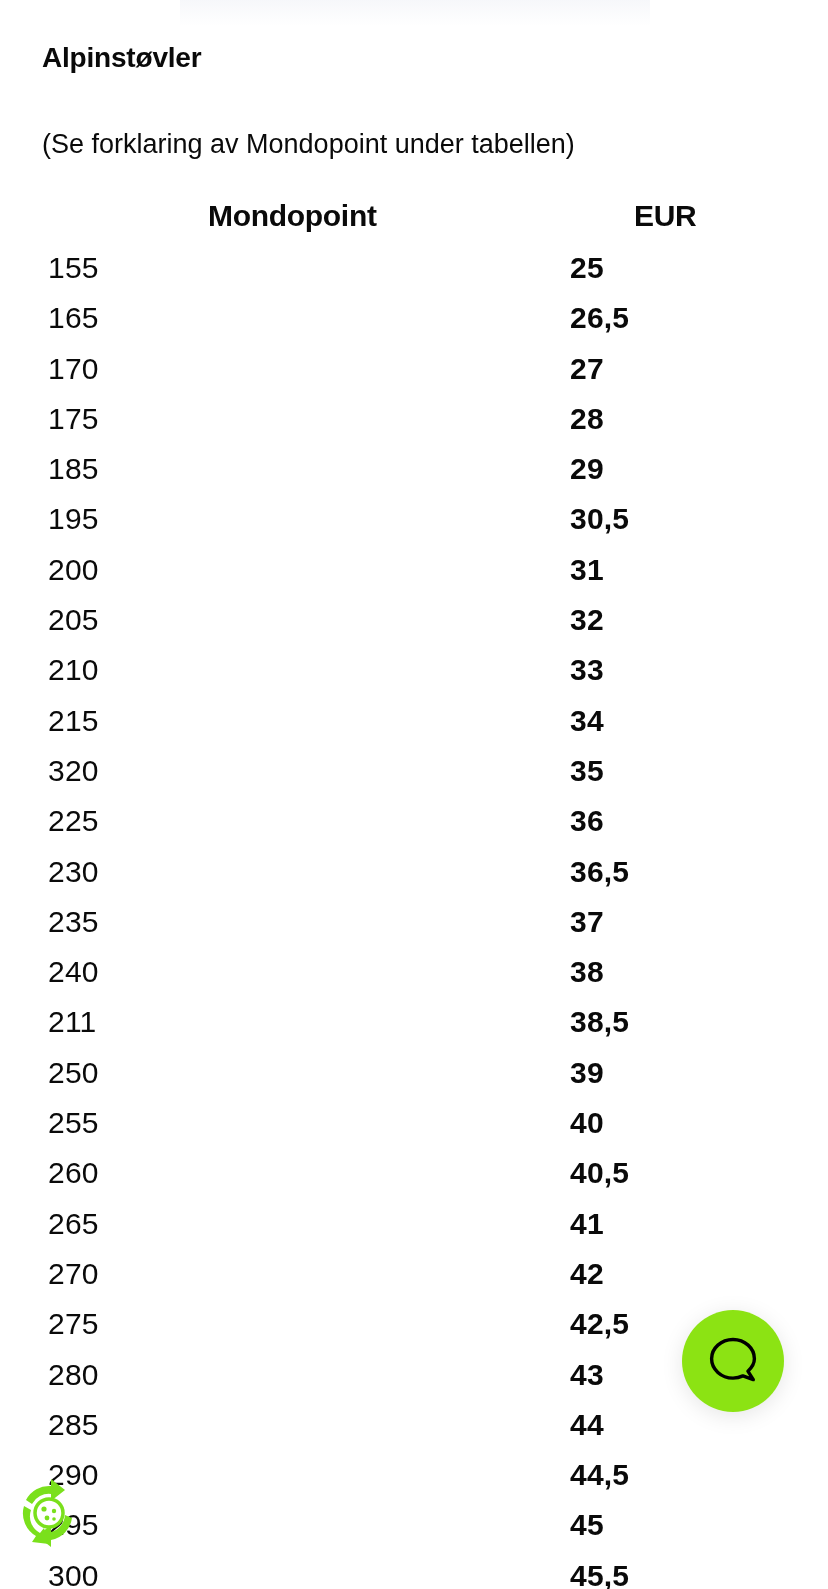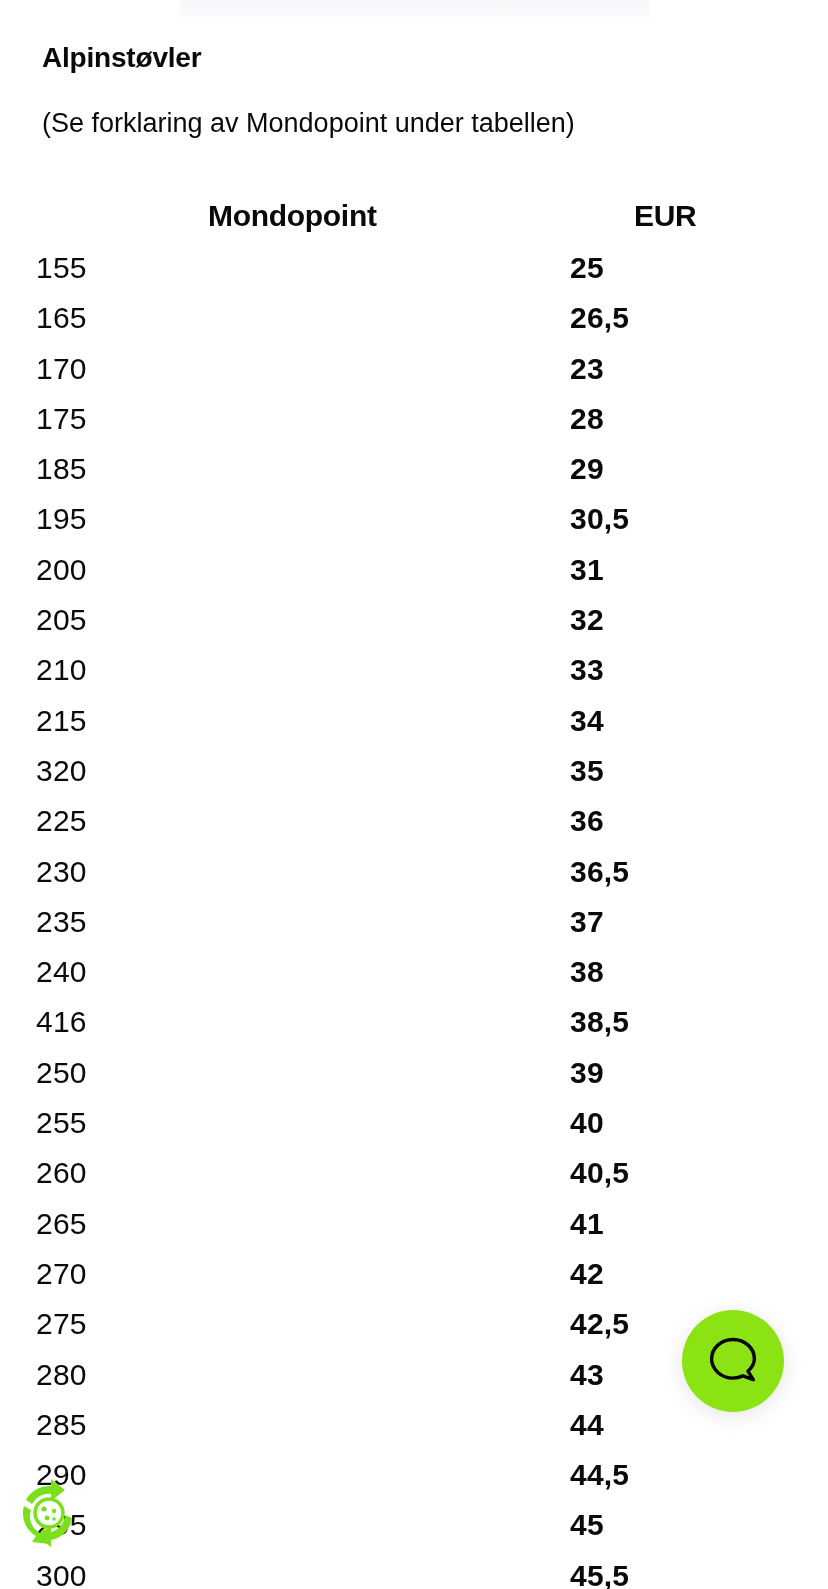--- a/index.html
+++ b/index.html
@@ -39,21 +39,21 @@
     font-weight: 700;
     letter-spacing: -0.2px;
     line-height: 40px;
     margin: 0;
     text-align: right;
   }
 
   .subtitle {
     position: absolute;
     left: 42px;
-    top: 103px;
+    top: 124px;
     font-size: 27px;
     font-weight: 400;
     line-height: 40px;
     margin: 0;
     white-space: nowrap;
   }
 
   .table {
     position: absolute;
     left: 0;
@@ -81,21 +81,21 @@
     height: 50.3px;
   }
   .cell {
     position: absolute;
     font-size: 30px;
     font-weight: 400;
     line-height: 44px;
     letter-spacing: 0.2px;
     top: 0;
   }
-  .cell-mondo { left: 36px; }
+  .cell-mondo { left: 48px; }
   .cell-eur   { left: 570px; font-weight: bold; }
 
   
   .chat-button {
     position: absolute;
     left: 682px;
     top: 1310px;
     width: 102px;
     height: 102px;
     border-radius: 50%;
@@ -146,21 +146,21 @@
         <div class="row">
           <div class="cell cell-mondo">155</div>
           <div class="cell cell-eur">25</div>
         </div>
         <div class="row">
           <div class="cell cell-mondo">165</div>
           <div class="cell cell-eur">26,5</div>
         </div>
         <div class="row">
           <div class="cell cell-mondo">170</div>
-          <div class="cell cell-eur">23</div>
+          <div class="cell cell-eur">27</div>
         </div>
         <div class="row">
           <div class="cell cell-mondo">175</div>
           <div class="cell cell-eur">28</div>
         </div>
         <div class="row">
           <div class="cell cell-mondo">185</div>
           <div class="cell cell-eur">29</div>
         </div>
         <div class="row">
@@ -197,21 +197,21 @@
         </div>
         <div class="row">
           <div class="cell cell-mondo">235</div>
           <div class="cell cell-eur">37</div>
         </div>
         <div class="row">
           <div class="cell cell-mondo">240</div>
           <div class="cell cell-eur">38</div>
         </div>
         <div class="row">
-          <div class="cell cell-mondo">416</div>
+          <div class="cell cell-mondo">211</div>
           <div class="cell cell-eur">38,5</div>
         </div>
         <div class="row">
           <div class="cell cell-mondo">250</div>
           <div class="cell cell-eur">39</div>
         </div>
         <div class="row">
           <div class="cell cell-mondo">255</div>
           <div class="cell cell-eur">40</div>
         </div>

